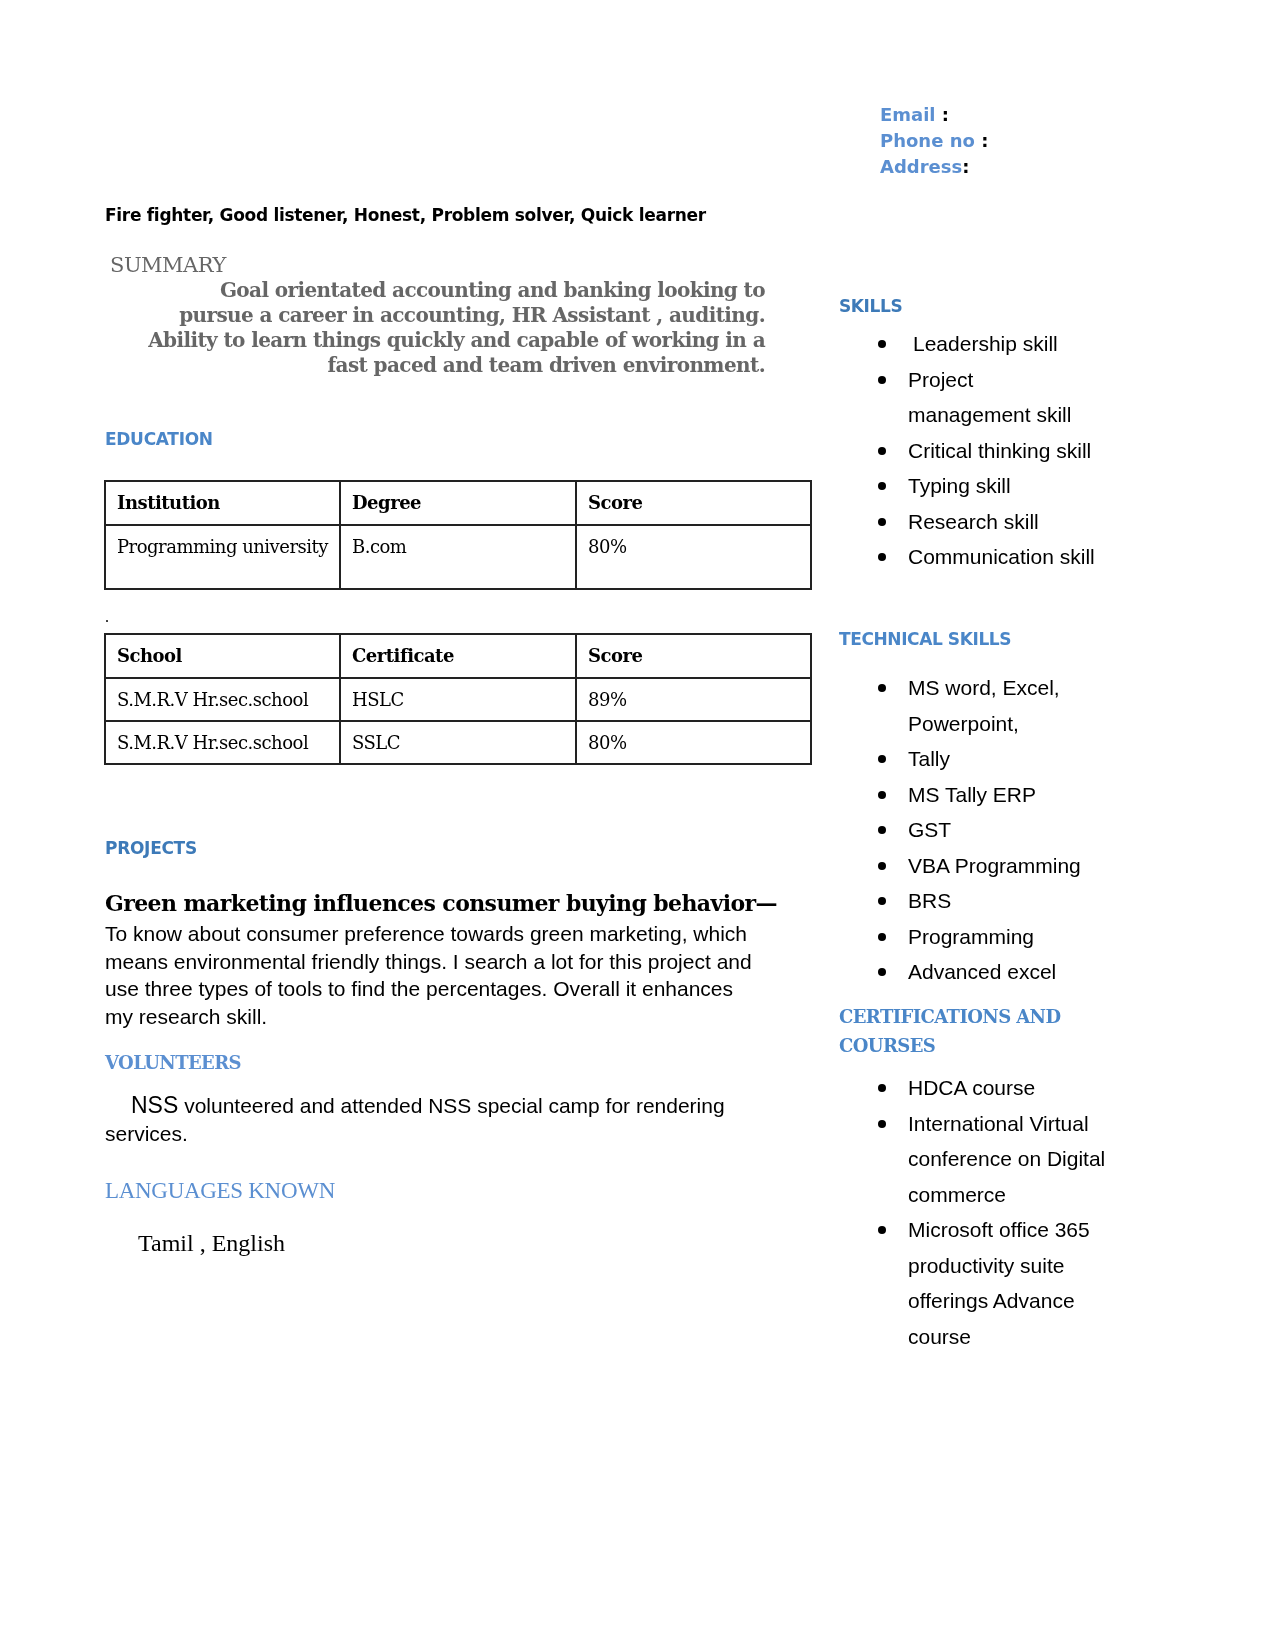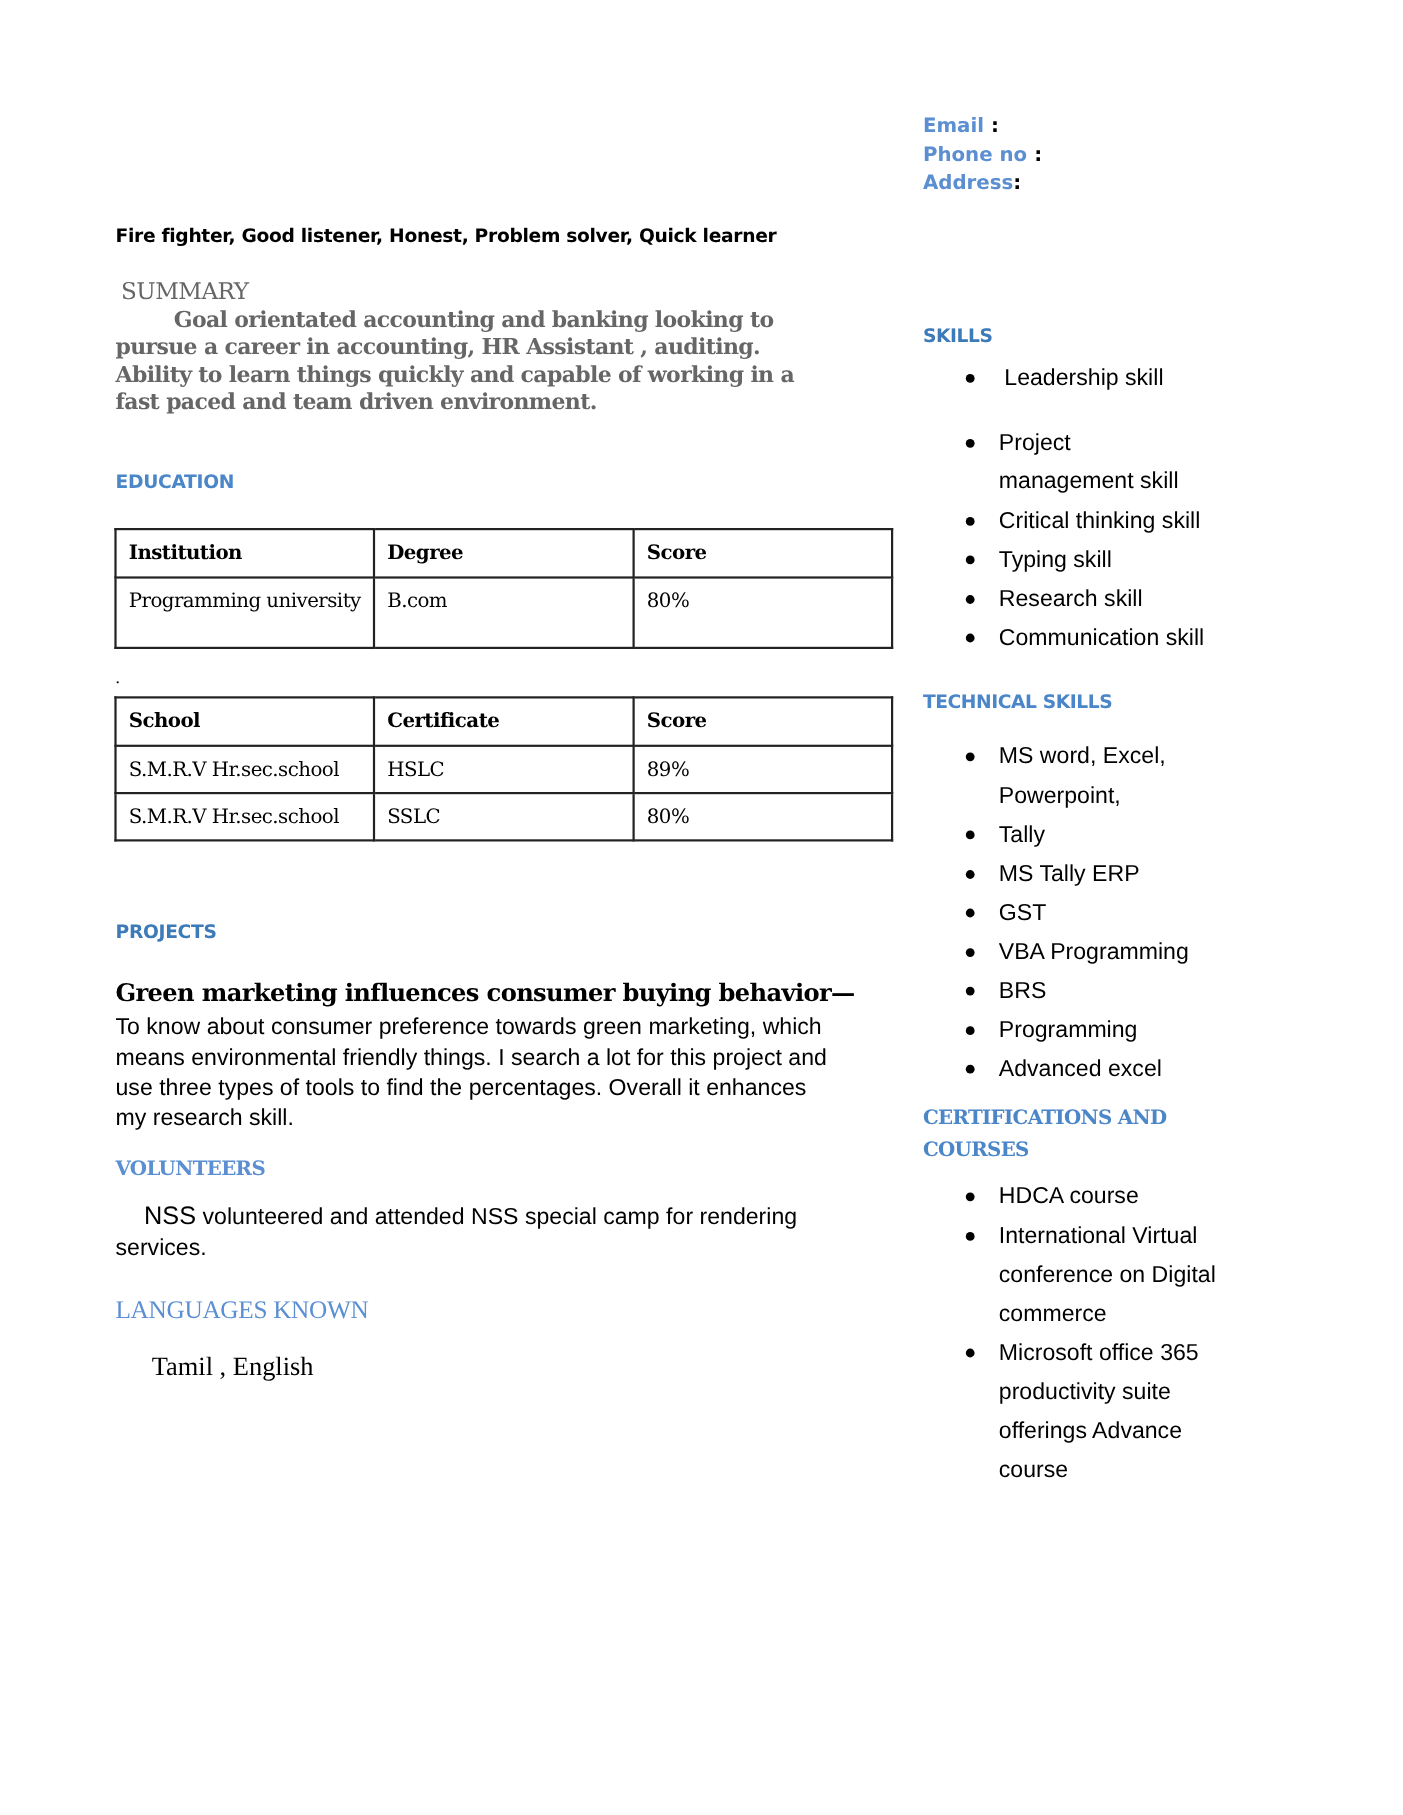--- a/index.html
+++ b/index.html
@@ -2,28 +2,28 @@
 <html><head>
 <meta charset="utf-8">
 <style>
   html, body { margin:0; padding:0; background:#ffffff; }
   body { width:1275px; height:1650px; position:relative; overflow:hidden; color:#000; }
   .abs { position:absolute; }
   .serif { font-family: "DejaVu Serif", serif; }
   .blue { color:#4a86c8; }
   .blue2 { color:#3d7ab8; }
 
-  .contact { left:839px; top:102px; font-family:"DejaVu Sans", sans-serif; font-weight:bold; font-size:18px; line-height:26px; }
+  .contact { left:880px; top:102px; font-family:"DejaVu Sans", sans-serif; font-weight:bold; font-size:18px; line-height:26px; }
   .contact .lbl { color:#5b8fd1; }
   .contact .colon { color:#000; }
 
   .traits { left:105px; top:205px; font-family:"DejaVu Sans", sans-serif; font-weight:bold; font-size:17px; letter-spacing:-0.3px; }
 
   .summary-title { left:110px; top:253px; font-family:"DejaVu Serif", serif; font-size:21px; color:#666; letter-spacing:-0.5px; }
-  .summary-text { left:105px; top:278px; width:660px; font-family:"DejaVu Serif", serif; font-weight:bold; font-size:20px; line-height:25px; color:#666; letter-spacing:-0.6px; }
+  .summary-text { left:105px; top:278px; width:660px; font-family:"DejaVu Serif", serif; font-weight:bold; font-size:20px; line-height:25px; color:#666; letter-spacing:-0.6px;text-align:right; }
   .summary-text .indent { display:inline-block; width:53px; }
 
   .sec-title { font-family:"DejaVu Sans", sans-serif; font-weight:bold; font-size:17px; letter-spacing:-0.3px; }
 
   table.edu { position:absolute; left:104px; border-collapse:collapse; font-family:"DejaVu Serif", serif; font-size:18px; letter-spacing:-0.5px; }
   table.edu td { border:2px solid #222; vertical-align:top; padding:10px 11px; }
   table.edu td.c1 { width:211px; }
   table.edu td.c2 { width:212px; }
   table.edu td.c3 { width:211px; }
   table.edu tr.hdr td { font-weight:bold; height:22px; }
@@ -106,21 +106,21 @@
 
 <div class="abs vol-title">VOLUNTEERS</div>
 <div class="abs vol-text"><span class="small">NSS</span><span> volunteered and attended NSS special camp for rendering services.</span></div>
 
 <div class="abs lang-title">LANGUAGES KNOWN</div>
 <div class="abs lang-text">Tamil , English</div>
 
 <div class="abs rsec blue2" style="left:839px; top:296px;">SKILLS</div>
 <ul class="blist" style="left:870px; top:326px; width:260px;">
   <li class="pad"><span class="bullet"></span><span class="txt"> Leadership skill</span></li>
-  <li style="width:190px;margin-top:23px;"><span class="bullet"></span><span class="txt"> Project management skill</span></li>
+  <li style="width:190px;"><span class="bullet"></span><span class="txt"> Project management skill</span></li>
   <li><span class="bullet"></span><span class="txt">Critical thinking skill</span></li>
   <li><span class="bullet"></span><span class="txt">Typing skill</span></li>
   <li><span class="bullet"></span><span class="txt">Research skill</span></li>
   <li><span class="bullet"></span><span class="txt">Communication skill</span></li>
 </ul>
 
 <div class="abs rsec blue" style="left:839px; top:629px;">TECHNICAL SKILLS</div>
 <ul class="blist" style="left:870px; top:670px; width:220px;">
   <li style="width:175px;"><span class="bullet"></span><span class="txt">MS word, Excel, Powerpoint,</span></li>
   <li><span class="bullet"></span><span class="txt">Tally</span></li>

